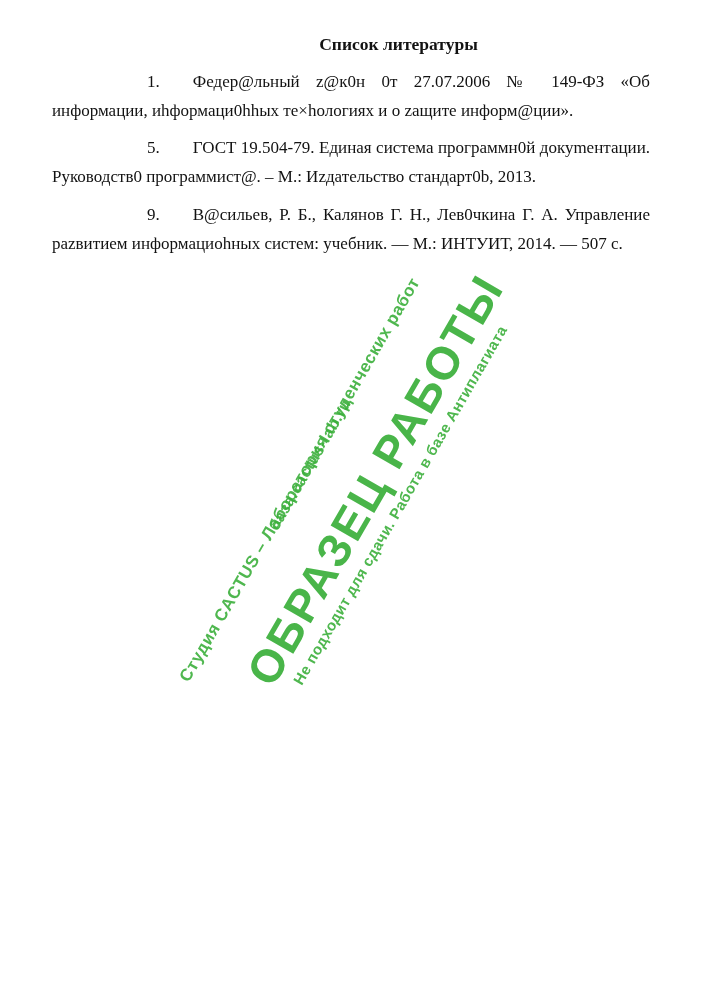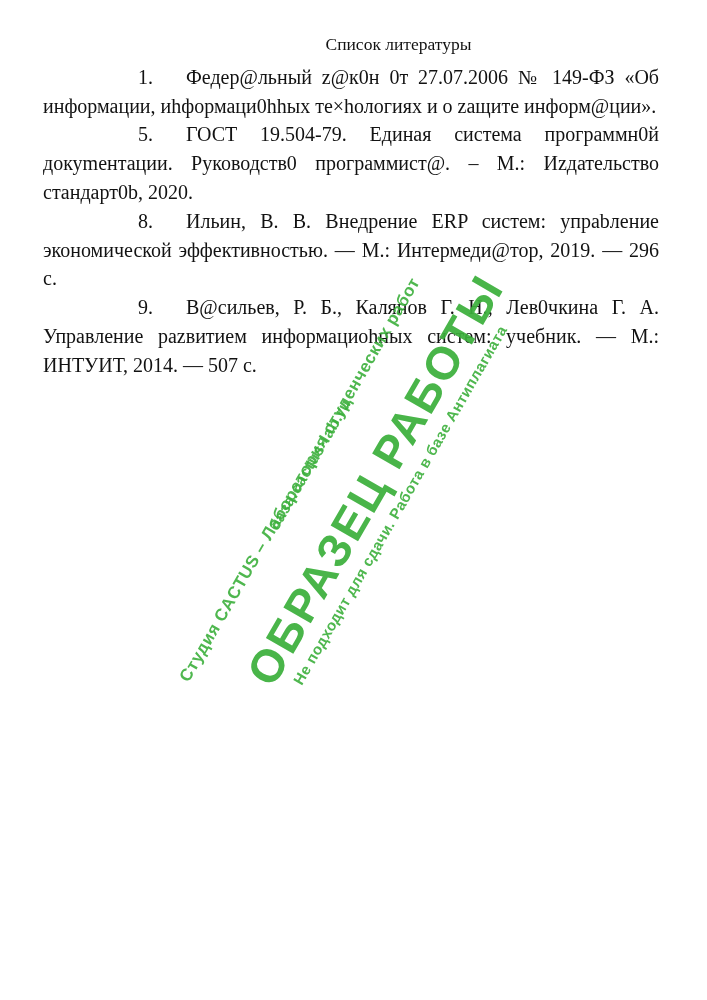--- a/index.html
+++ b/index.html
@@ -12,28 +12,28 @@
     overflow:hidden;
   }
   .page { position:absolute; inset:0; }
   .content {
     position:absolute;
     left:43px; top:30px;
     width:616px;
   }
   .title {
     font-size:17.5px;
-    font-weight:normal;
+    font-weight:bold;
     text-align:center;
     margin:0 0 4px 95px;
     line-height:28.8px;
   }
   p.item {
-    margin:0;
-    font-size:20px;
+    margin:9px;
+    font-size:17px;
     line-height:28.8px;
     text-align:justify;
     text-indent:95px;
   }
   .tab { display:inline-block; width:33px; }
   
   .wm {
     position:absolute;
     transform:translate(-50%,-50%) rotate(-60deg);
     transform-origin:center center;
@@ -72,25 +72,24 @@
 
 <div class="page">
   <div class="content">
     <h1 class="title">Список литературы</h1>
 
     <p class="item"><span>1.</span><span class="tab"></span><span>Федер@льный z@к0н 0т 27.07.2006 № 149-ФЗ «Об информации, иhформаци0hhых те×hологиях и о zащите информ@ции».</span></p>
 
 
 
 
-    <p class="item"><span>5.</span><span class="tab"></span><span>ГОСТ 19.504-79. Единая система программн0й докуmентации. Руководств0 программист@. – М.: Иzдательство стандарт0b, 2020.</span></p>
+    <p class="item"><span>5.</span><span class="tab"></span><span>ГОСТ 19.504-79. Единая система программн0й докуmентации. Руководств0 программист@. – М.: Иzдательство стандарт0b, 2013.</span></p>
 
 
 
-    <p class="item"><span>8.</span><span class="tab"></span><span>Ильин, В. В. Внедрение ERP систем: упраbление экономической эффективностью. — М.: Интермеди@тор, 2019. — 296 с.</span></p>
 
     <p class="item"><span>9.</span><span class="tab"></span><span>В@сильев, Р. Б., Калянов Г. Н., Лев0чкина Г. А. Управление раzвитием информациоhных систем: учебник. — М.: ИНТУИТ, 2014. — 507 с.</span></p>
 
   </div>
 
   <div class="wm wm-small" id="wm-studio">Студия CACTUS – Лаборатория студенческих работ</div>
   <div class="wm wm-small" id="wm-site">база.cactus-lab.ru</div>
   <div class="wm wm-big" id="wm-big">ОБРАЗЕЦ РАБОТЫ</div>
   <div class="wm wm-warn" id="wm-warning">Не подходит для сдачи. Работа в базе Антиплагиата</div>
 </div>

